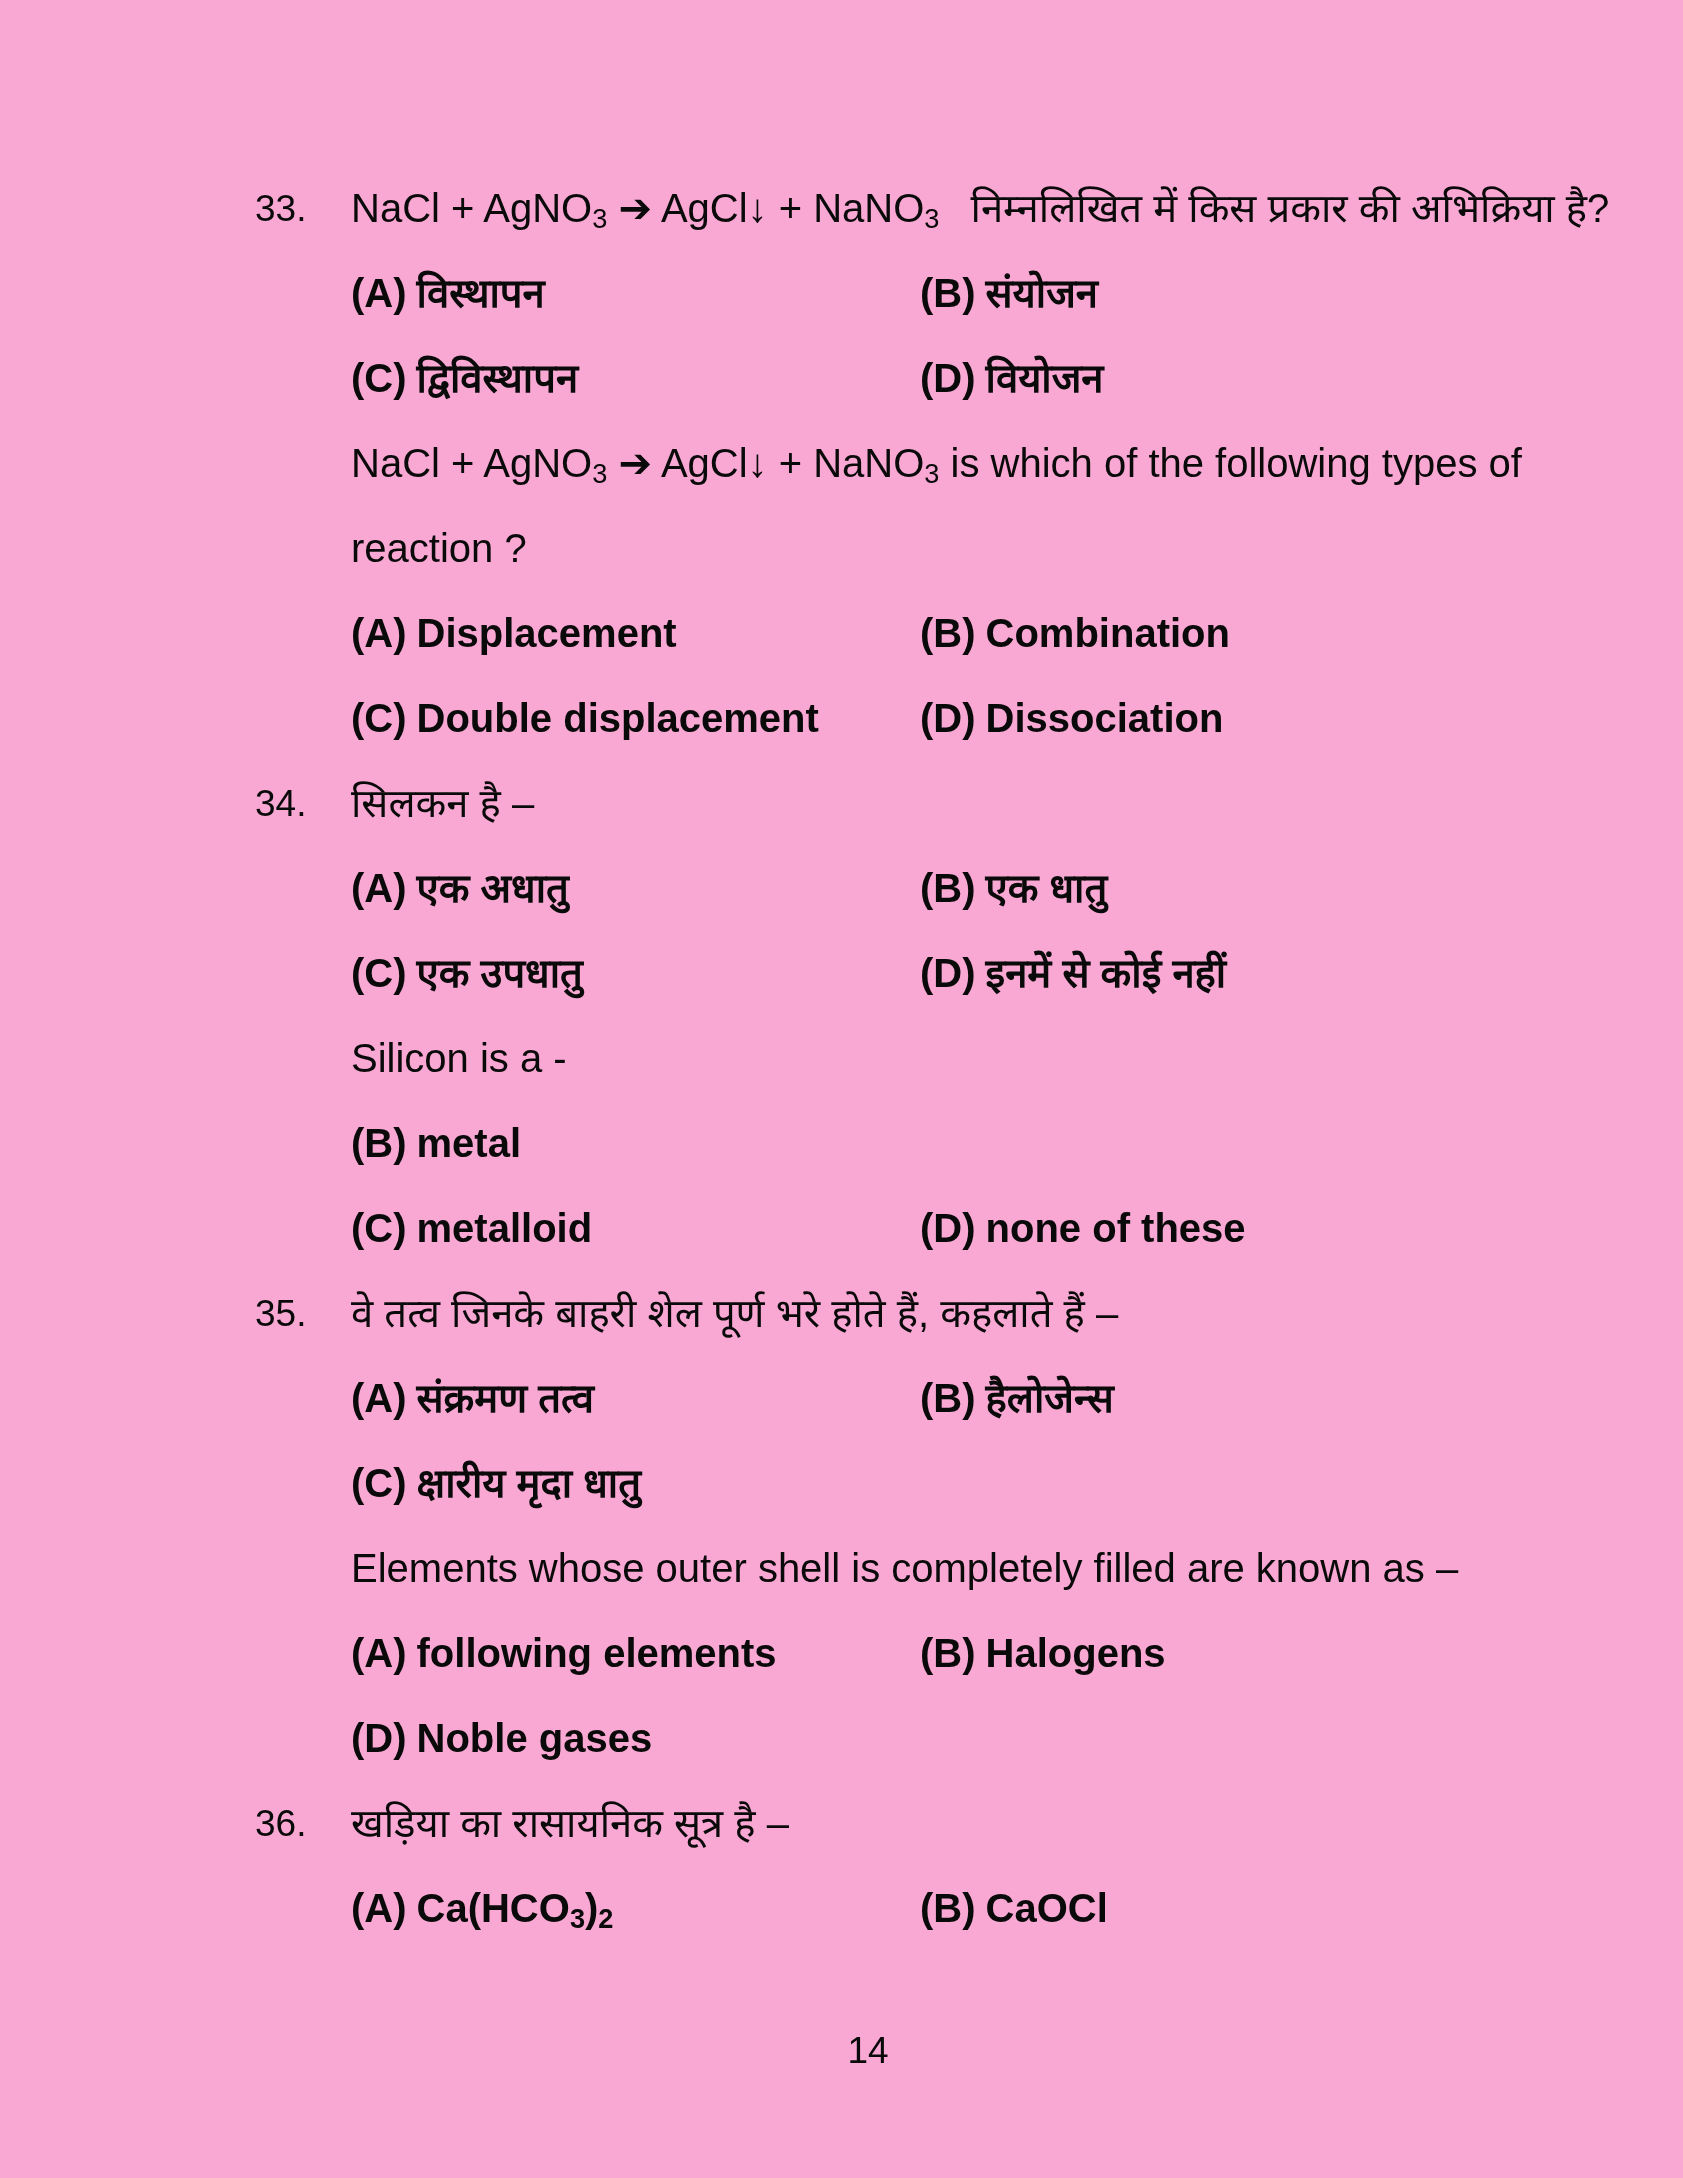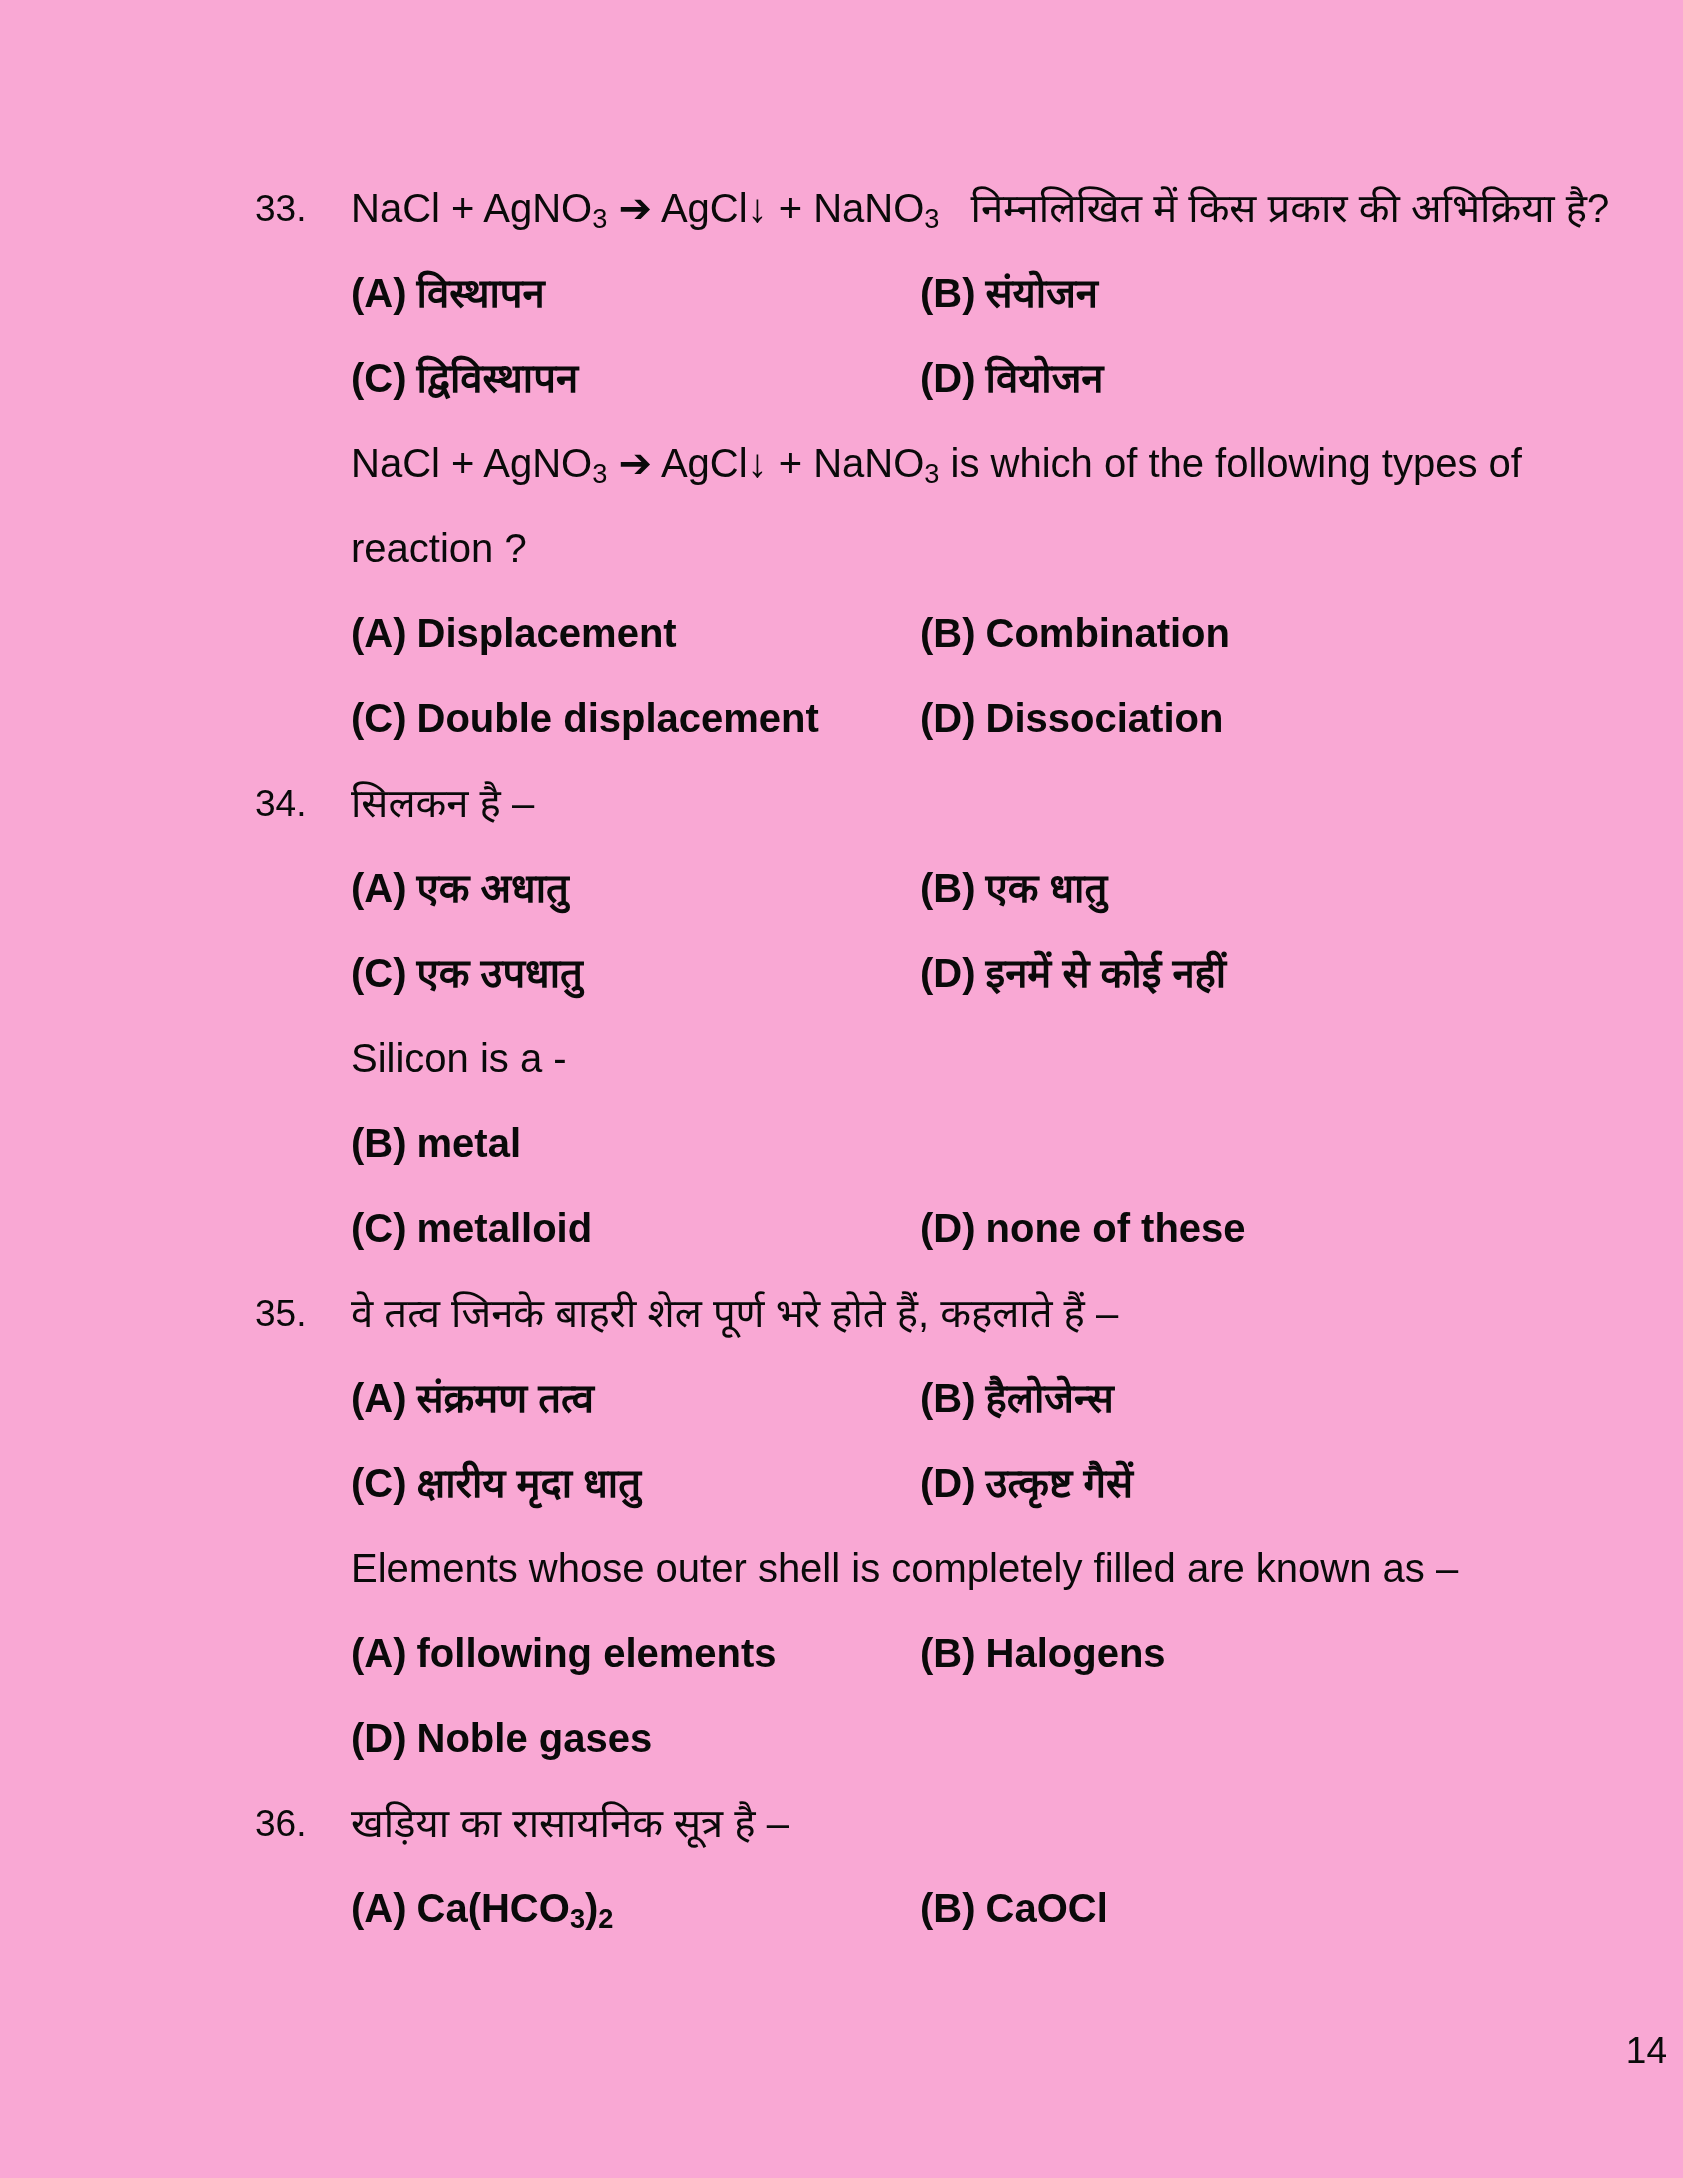--- a/index.html
+++ b/index.html
@@ -45,22 +45,22 @@
   .gap-l { margin-left: 20px; }
   sub {
     font-size: 68%;
     line-height: 0;
     vertical-align: -0.22em;
   }
   .page-num {
     position: absolute;
     top: 2008px;
     left: 0;
-    right: 16px;
-    text-align: right;
+    right: 4px;
+    text-align: center;
     text-indent: 57px;
     font-size: 37px;
     line-height: 85px;
   }
 </style>
 </head>
 <body>
 
 <div class="page">
   <div class="content">
@@ -160,23 +160,20 @@
           <span class="opt-label">(A)</span><span>संक्रमण तत्व</span>
         </div>
         <div class="opt">
           <span class="opt-label">(B)</span><span>हैलोजेन्स</span>
         </div>
       </div>
       <div class="row opts">
         <div class="opt">
           <span class="opt-label">(C)</span><span>क्षारीय मृदा धातु</span>
         </div>
-        <div class="opt">
-          <span class="opt-label">(D)</span><span>उत्कृष्ट गैसें</span>
-        </div>
       </div>
       <div class="row">
         <span>Elements whose outer shell is completely filled are known as –</span>
       </div>
       <div class="row opts">
         <div class="opt">
           <span class="opt-label">(A)</span><span>following elements</span>
         </div>
         <div class="opt">
           <span class="opt-label">(B)</span><span>Halogens</span>

